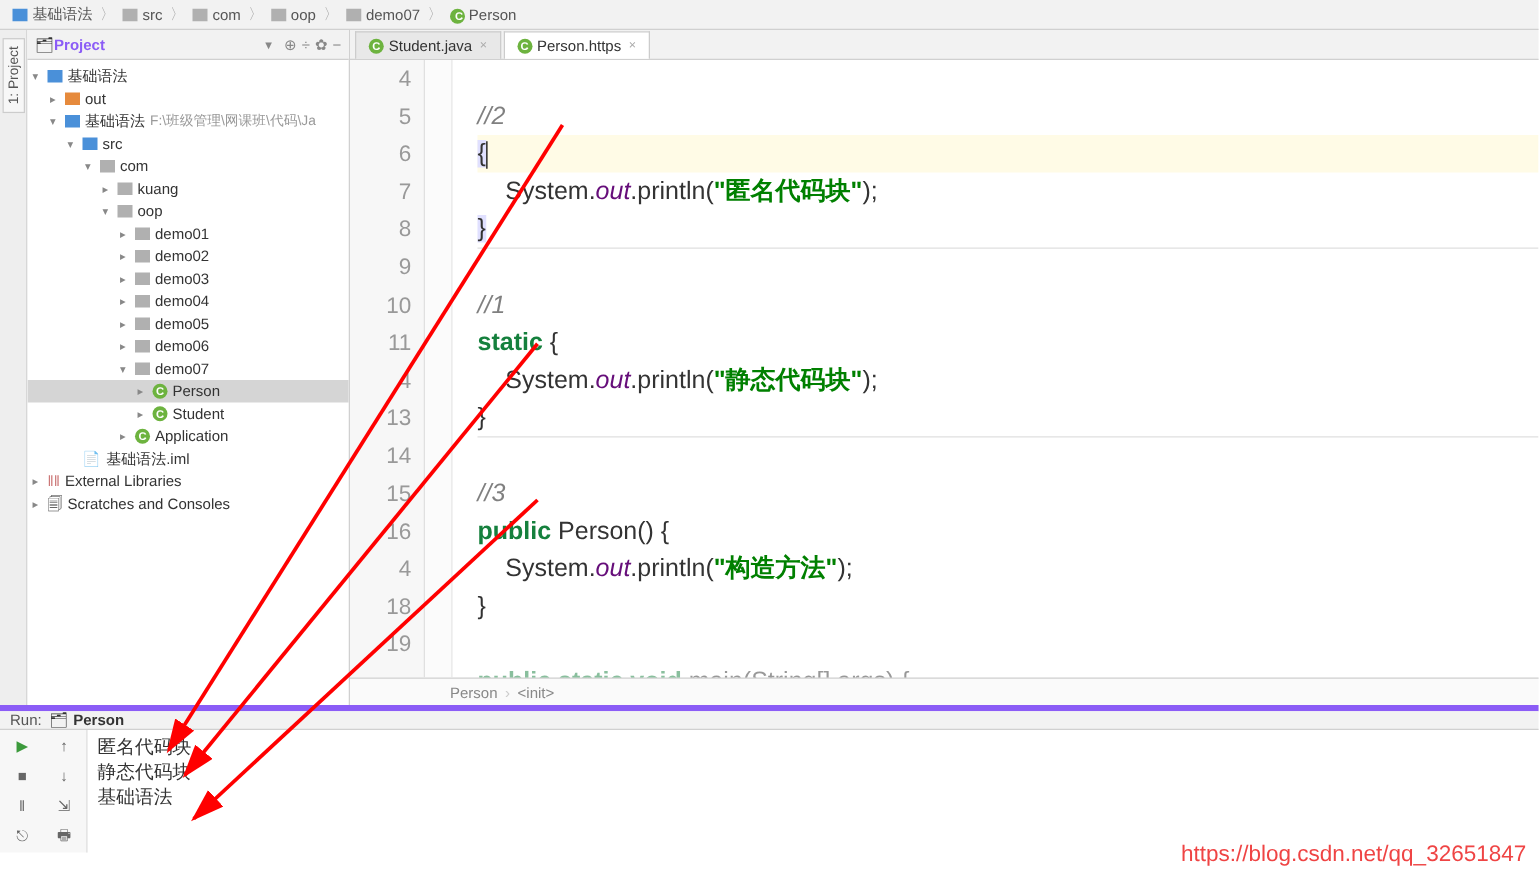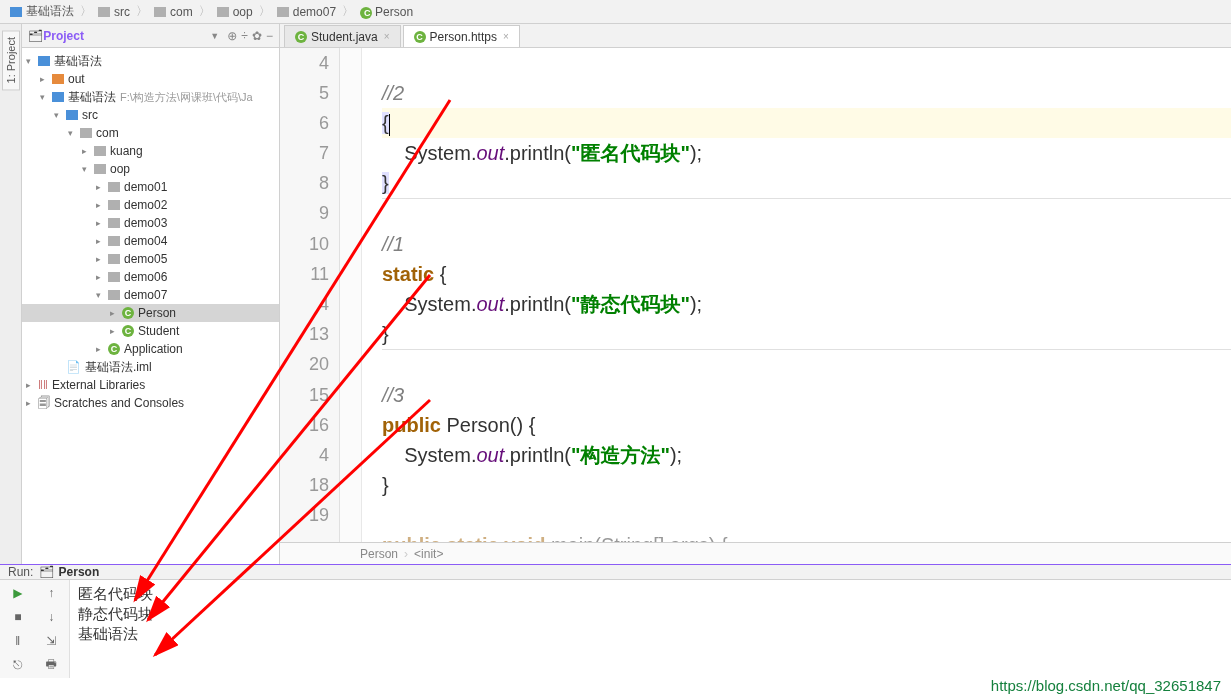--- a/index.html
+++ b/index.html
@@ -26,39 +26,39 @@
 .tab { height: 22px; padding: 0 10px; display: flex; align-items: center; border: 1px solid #ccc; border-bottom: none; margin-right: 2px; background: #e8e8e8; font-size: 12px; cursor: pointer; }
 .tab.active { background: #fff; }
 .tab .ico-class { display:inline-block; width:12px; height:12px; border-radius:50%; background:#6db33f; color:#fff; font-size:9px; text-align:center; line-height:12px; margin-right:4px; font-weight:bold; }
 .tab .close { margin-left: 6px; color: #aaa; font-size: 10px; }
 .code-editor { flex: 1; display: flex; overflow: hidden; background: #fff; }
 .gutter { width: 60px; background: #f7f7f7; border-right: 1px solid #e0e0e0; color: #999; font-family: Consolas, monospace; font-size: 18px; text-align: right; padding-right: 10px; line-height: 30px; }
 .fold-gutter { width: 22px; background: #fbfbfb; border-right: 1px solid #e8e8e8; }
 .code { flex: 1; font-family: Consolas, monospace; font-size: 20px; line-height: 30px; padding-left: 20px; overflow: hidden; }
 .code .line { height: 30px; white-space: pre; }
 .code .line.highlight { background: #fffbe6; }
-.kw { color: #a16207; font-weight: bold; }
+.kw { color: #15803d; font-weight: bold; }
 .comment { color: #808080; font-style: italic; }
 .str { color: #008000; font-weight: bold; }
 .field { color: #660e7a; font-style: italic; }
 .brace-hl { background: #e0e0ff; }
 .caret { border-left: 1px solid #000; display: inline-block; height: 22px; vertical-align: middle; }
 .code hr.sep { border: none; border-top: 1px solid #e0e0e0; margin: 0; }
 .breadcrumb-bottom { height: 22px; border-top: 1px solid #d0d0d0; display: flex; align-items: center; padding-left: 80px; font-size: 12px; color: #888; background: #fafafa; }
 .breadcrumb-bottom .sep { color: #ccc; margin: 0 6px; }
-.run-panel { border-top: 1px solid #8b5cf6; height: 112px; display: flex; flex-direction: column; }
+.run-panel { border-top: 5px solid #8b5cf6; height: 112px; display: flex; flex-direction: column; }
 .run-header { height: 22px; background: #f2f2f2; border-bottom: 1px solid #d0d0d0; display: flex; align-items: center; padding: 0 8px; font-size: 12px; }
 .run-header .title { color: #555; }
 .run-body { flex: 1; display: flex; }
 .run-toolbar { width: 70px; background: #f7f7f7; border-right: 1px solid #e0e0e0; display: grid; grid-template-columns: 1fr 1fr; grid-auto-rows: 22px; gap: 2px; padding: 2px; }
 .run-toolbar .btn { display: flex; align-items: center; justify-content: center; color: #666; font-size: 12px; cursor: pointer; }
 .run-toolbar .btn.play { color: #3c9a3c; }
 .run-console { flex: 1; font-family: Consolas, "Microsoft YaHei", monospace; font-size: 15px; line-height: 20px; padding: 4px 8px; }
 .run-console .cmd { background: #e8e8e8; display: inline; }
-.watermark { position: absolute; bottom: 4px; right: 10px; color: #15803d; font-size: 15px; }
+.watermark { position: absolute; bottom: 4px; right: 10px; color: #ef4444; font-size: 18px; }
 svg.arrows { position: absolute; top: 0; left: 0; pointer-events: none; }
 .folder-ico { display: inline-block; width: 12px; height: 10px; background: #b0b0b0; margin-right: 4px; vertical-align: middle; }
 .folder-ico.orange { background: #e68a3c; }
 .folder-ico.blue { background: #4a90d9; }
 </style>
 </head>
 <body>
 
 <div class="breadcrumb" id="bc">
     <span><span class="folder-ico blue"></span>基础语法</span>
@@ -97,21 +97,21 @@
         </div>
         <div class="tree-node" style="padding-left: 18px;">
           <span class="arrow">▸</span>
           <span class="folder-ico orange"></span>
           <span class="label">out</span>
         </div>
         <div class="tree-node" style="padding-left: 18px;">
           <span class="arrow">▾</span>
           <span class="folder-ico blue"></span>
           <span class="label">基础语法</span>
-          <span class="hint">F:\构造方法\网课班\代码\Ja</span>
+          <span class="hint">F:\班级管理\网课班\代码\Ja</span>
         </div>
         <div class="tree-node" style="padding-left: 32px;">
           <span class="arrow">▾</span>
           <span class="folder-ico blue"></span>
           <span class="label">src</span>
         </div>
         <div class="tree-node" style="padding-left: 46px;">
           <span class="arrow">▾</span>
           <span class="folder-ico"></span>
           <span class="label">com</span>
@@ -213,21 +213,21 @@
           <div>5</div>
           <div>6</div>
           <div>7</div>
           <div>8</div>
           <div>9</div>
           <div style="height: 1px;"></div>
           <div>10</div>
           <div>11</div>
           <div>4</div>
           <div>13</div>
-          <div>20</div>
+          <div>14</div>
           <div style="height: 1px;"></div>
           <div>15</div>
           <div>16</div>
           <div>4</div>
           <div>18</div>
           <div>19</div>
           <div></div>
         </div>
       <div class="fold-gutter"></div>
       <div class="code" id="code">

